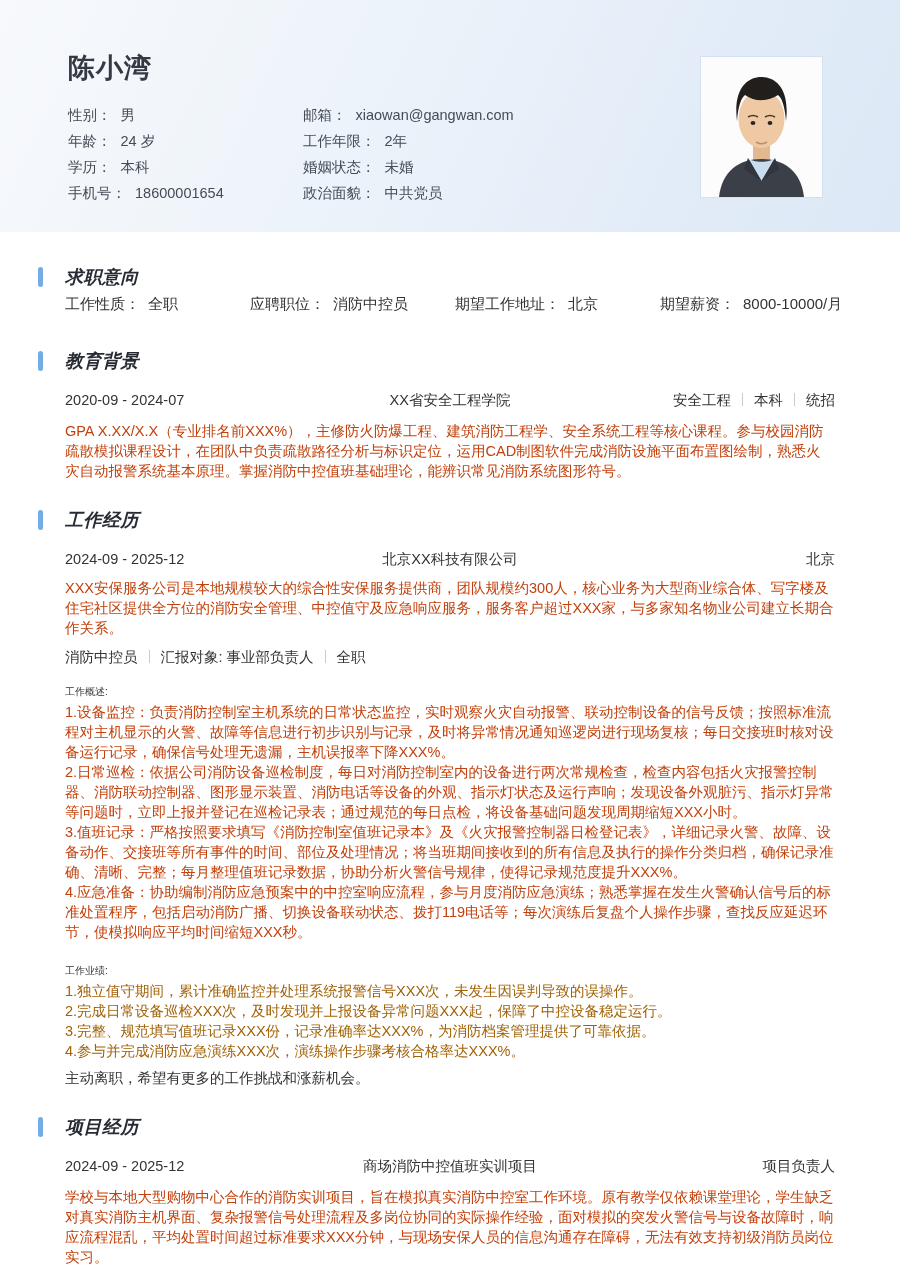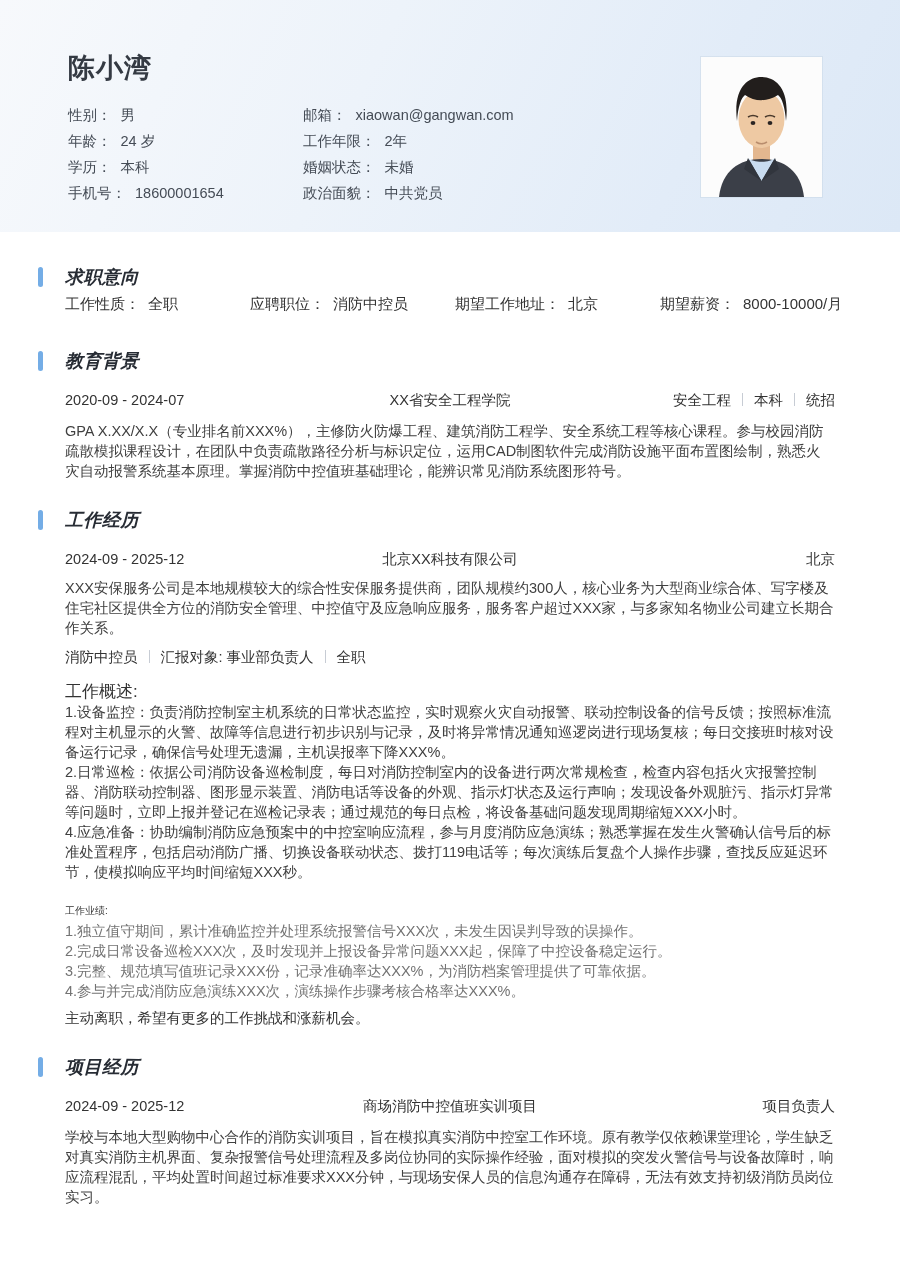--- a/index.html
+++ b/index.html
@@ -34,31 +34,31 @@
   .intent-row2{margin-top:16px;font-size:14.5px;line-height:20px;}
 
   .meta-row{margin-top:18px;display:grid;grid-template-columns:1fr auto 1fr;align-items:baseline;
             font-size:14.5px;line-height:20px;color:#333;}
   .meta-row .mr-left{text-align:left;white-space:nowrap;}
   .meta-row .mr-center{text-align:center;white-space:nowrap;}
   .meta-row .mr-right{text-align:right;white-space:nowrap;}
 
   .vdiv{display:inline-block;width:1px;height:13px;background:#c7ccd4;margin:0 11px;vertical-align:-1px;}
 
-  p.body{margin:11px 0 0 0;font-size:14.5px;line-height:20px;color:#404040;text-align:left;}
+  p.body{margin:11px 0 0 0;font-size:14.5px;line-height:20px;color:#c2410c;text-align:left;}
   p.tight{margin:0;}
   .s-edu{margin-top:36px;}
   .s-work{margin-top:28px;}
   .s-proj{margin-top:28px;}
 
   .pos-line{margin-top:9px;font-size:14.5px;line-height:20px;color:#333;}
-  .block-label{margin-top:15px;font-size:17px;line-height:20px;color:#333;}
+  .block-label{margin-top:15px;font-size:10px;line-height:20px;color:#333;}
   .duties{margin-top:0;}
   .ach-label{margin-top:19px;font-size:10px;line-height:20px;color:#333;}
-  .ach-line{margin:0;font-size:14.5px;line-height:20px;color:#737373;}
+  .ach-line{margin:0;font-size:14.5px;line-height:20px;color:#a16207;}
   .leave-line{margin-top:7px;font-size:14.5px;line-height:20px;color:#333;}
 </style>
 </head>
 <body>
 
 <div class="page">
 
   <header class="hero">
     <h1>陈小湾</h1>
     <div class="hero-fields">
@@ -159,20 +159,21 @@
         <span class="mr-right">北京</span>
       </div>
       <p class="body" style="margin-top:9px;">XXX安保服务公司是本地规模较大的综合性安保服务提供商，团队规模约300人，核心业务为大型商业综合体、写字楼及住宅社区提供全方位的消防安全管理、中控值守及应急响应服务，服务客户超过XXX家，与多家知名物业公司建立长期合作关系。</p>
       <div class="pos-line">
         <span>消防中控员</span><i class="vdiv"></i><span>汇报对象: 事业部负责人</span><i class="vdiv"></i><span>全职</span>
       </div>
       <div class="block-label">工作概述:</div>
       <div class="duties">
         <p class="body tight">1.设备监控：负责消防控制室主机系统的日常状态监控，实时观察火灾自动报警、联动控制设备的信号反馈；按照标准流程对主机显示的火警、故障等信息进行初步识别与记录，及时将异常情况通知巡逻岗进行现场复核；每日交接班时核对设备运行记录，确保信号处理无遗漏，主机误报率下降XXX%。</p>
         <p class="body tight">2.日常巡检：依据公司消防设备巡检制度，每日对消防控制室内的设备进行两次常规检查，检查内容包括火灾报警控制器、消防联动控制器、图形显示装置、消防电话等设备的外观、指示灯状态及运行声响；发现设备外观脏污、指示灯异常等问题时，立即上报并登记在巡检记录表；通过规范的每日点检，将设备基础问题发现周期缩短XXX小时。</p>
+        <p class="body tight">3.值班记录：严格按照要求填写《消防控制室值班记录本》及《火灾报警控制器日检登记表》，详细记录火警、故障、设备动作、交接班等所有事件的时间、部位及处理情况；将当班期间接收到的所有信息及执行的操作分类归档，确保记录准确、清晰、完整；每月整理值班记录数据，协助分析火警信号规律，使得记录规范度提升XXX%。</p>
         <p class="body tight">4.应急准备：协助编制消防应急预案中的中控室响应流程，参与月度消防应急演练；熟悉掌握在发生火警确认信号后的标准处置程序，包括启动消防广播、切换设备联动状态、拨打119电话等；每次演练后复盘个人操作步骤，查找反应延迟环节，使模拟响应平均时间缩短XXX秒。</p>
       </div>
       <div class="ach-label">工作业绩:</div>
       <div>
         <p class="ach-line">1.独立值守期间，累计准确监控并处理系统报警信号XXX次，未发生因误判导致的误操作。</p>
         <p class="ach-line">2.完成日常设备巡检XXX次，及时发现并上报设备异常问题XXX起，保障了中控设备稳定运行。</p>
         <p class="ach-line">3.完整、规范填写值班记录XXX份，记录准确率达XXX%，为消防档案管理提供了可靠依据。</p>
         <p class="ach-line">4.参与并完成消防应急演练XXX次，演练操作步骤考核合格率达XXX%。</p>
       </div>
       <div class="leave-line">主动离职，希望有更多的工作挑战和涨薪机会。</div>

